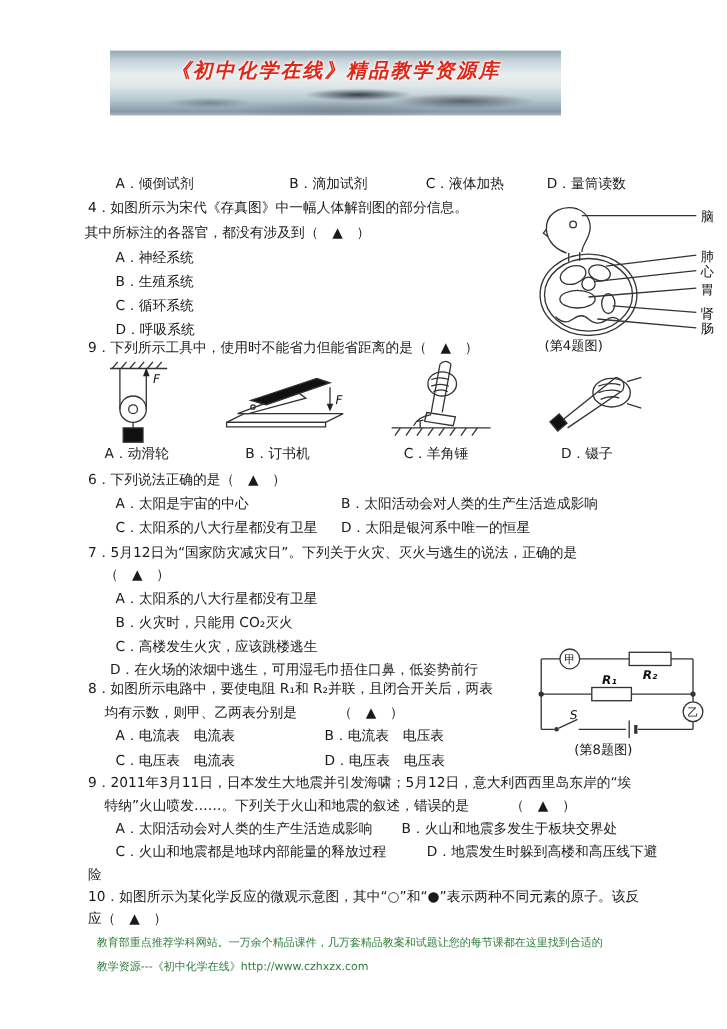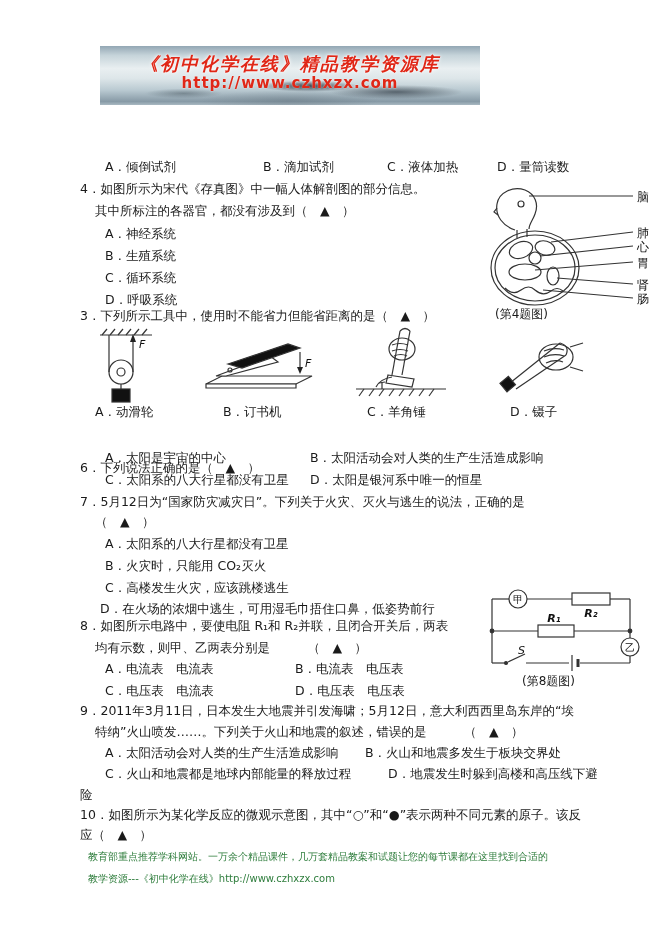--- a/index.html
+++ b/index.html
@@ -7,21 +7,21 @@
     width:661px;height:935px;position:relative;background:#ffffff;
     font-family:"DejaVu Sans","Liberation Sans",sans-serif;color:#111;overflow:hidden;
   }
   .line{position:absolute;white-space:nowrap;font-size:12.5px;line-height:16px;color:#1a1a1a;text-align:center;}
   .caption{position:absolute;white-space:nowrap;font-size:12px;color:#1a1a1a;margin-left:12px;}
   .footer-line{position:absolute;white-space:nowrap;font-size:10px;color:var(--footer-green,#2e7d3c);}
   .fig{position:absolute;}
   .fig svg{display:block;}
   
   .banner{
-    position:absolute;left:100px;top:46px;width:380px;height:59px;overflow:hidden;
+    position:absolute;left:100px;top:46px;width:410px;height:59px;overflow:hidden;
     background:linear-gradient(180deg,#93a7b4 0%,#c6d4da 16%,#e9eff1 38%,#dde6e9 55%,#b9c9d1 75%,#879aa6 94%,#a9b9c2 100%);
   }
   .banner::before{
     content:"";position:absolute;left:0;top:50%;width:100%;height:50%;
     background:
       radial-gradient(ellipse 70px 8px at 55% 35%, rgba(25,35,45,.85), rgba(25,35,45,0) 70%),
       radial-gradient(ellipse 95px 10px at 78% 55%, rgba(40,50,60,.65), rgba(40,50,60,0) 70%),
       radial-gradient(ellipse 55px 7px at 22% 60%, rgba(60,75,85,.45), rgba(60,75,85,0) 70%),
       radial-gradient(ellipse 120px 14px at 50% 85%, rgba(90,105,115,.35), rgba(90,105,115,0) 75%);
   }
@@ -38,30 +38,29 @@
     text-shadow:0 0 2px rgba(255,255,255,.7);
   }
   .sketch{stroke:#333;fill:none;stroke-width:1.2;}
   .svgtxt{font-family:"DejaVu Sans",sans-serif;fill:#111;stroke:none;}
 </style>
 </head>
 <body>
 
 <div class="banner">
   <div class="banner-title">《初中化学在线》精品教学资源库</div>
-  <div class="banner-url">http://www.czhxzx.com</div>
 </div>
 
 <span class="line" style="left:105px;top:159px;">A．倾倒试剂</span>
 <span class="line" style="left:263px;top:159px;">B．滴加试剂</span>
 <span class="line" style="left:387px;top:159px;">C．液体加热</span>
 <span class="line" style="left:497px;top:159px;">D．量筒读数</span>
 
 <span class="line" style="left:80px;top:181px;">4．如图所示为宋代《存真图》中一幅人体解剖图的部分信息。</span>
-<span class="line" style="left:95px;top:203px;">其中所标注的各器官，都没有涉及到（　▲　）</span>
+<span class="line" style="left:77px;top:203px;">其中所标注的各器官，都没有涉及到（　▲　）</span>
 <span class="line" style="left:105px;top:226px;">A．神经系统</span>
 <span class="line" style="left:105px;top:248px;">B．生殖系统</span>
 <span class="line" style="left:105px;top:270px;">C．循环系统</span>
 <span class="line" style="left:105px;top:292px;">D．呼吸系统</span>
 
 <div class="fig" style="left:477px;top:184px;">
   <svg width="184" height="122" viewBox="0 0 184 122">
     <g class="sketch">
       <path d="M38,46 C26,42 18,32 20,20 C22,8 36,2 48,6 C58,10 62,20 58,30 C56,36 52,40 52,45"></path>
       <path d="M20,24 l-3,4 l4,3"></path>
@@ -86,21 +85,21 @@
     <text class="svgtxt" x="160" y="17" font-size="12">脑</text>
     <text class="svgtxt" x="160" y="53" font-size="12">肺</text>
     <text class="svgtxt" x="160" y="67" font-size="12">心</text>
     <text class="svgtxt" x="160" y="83" font-size="12">胃</text>
     <text class="svgtxt" x="160" y="105" font-size="12">肾</text>
     <text class="svgtxt" x="160" y="119" font-size="12">肠</text>
   </svg>
 </div>
 <span class="caption" style="left:483px;top:306px;">(第4题图)</span>
 
-<span class="line" style="left:80px;top:308px;">3．下列所示工具中，使用时不能省力但能省距离的是（　▲　）</span>
+<span class="line" style="left:80px;top:308px;">9．下列所示工具中，使用时不能省力但能省距离的是（　▲　）</span>
 
 <div class="fig" style="left:88px;top:326px;">
   <svg width="80" height="78" viewBox="0 0 80 78">
     <g class="sketch" stroke="#222">
       <line x1="12" y1="9" x2="64" y2="9"></line>
       <line x1="14" y1="9" x2="19" y2="3"></line>
         <line x1="22" y1="9" x2="27" y2="3"></line>
       <line x1="30" y1="9" x2="35" y2="3"></line>
         <line x1="38" y1="9" x2="43" y2="3"></line>
       <line x1="46" y1="9" x2="51" y2="3"></line>
@@ -174,21 +173,21 @@
       <rect x="12" y="46" width="11" height="11" fill="#111" transform="rotate(-40 17 51)"></rect>
     </g>
   </svg>
 </div>
 
 <span class="line" style="left:95px;top:404px;">A．动滑轮</span>
 <span class="line" style="left:223px;top:404px;">B．订书机</span>
 <span class="line" style="left:367px;top:404px;">C．羊角锤</span>
 <span class="line" style="left:510px;top:404px;">D．镊子</span>
 
-<span class="line" style="left:80px;top:428px;margin-top:32px;">6．下列说法正确的是（　▲　）</span>
+<span class="line" style="left:80px;top:428px;">6．下列说法正确的是（　▲　）</span>
 <span class="line" style="left:105px;top:450px;">A．太阳是宇宙的中心</span>
 <span class="line" style="left:310px;top:450px;">B．太阳活动会对人类的生产生活造成影响</span>
 <span class="line" style="left:105px;top:472px;">C．太阳系的八大行星都没有卫星</span>
 <span class="line" style="left:310px;top:472px;">D．太阳是银河系中唯一的恒星</span>
 
 <span class="line" style="left:80px;top:494px;">7．5月12日为“国家防灾减灾日”。下列关于火灾、灭火与逃生的说法，正确的是</span>
 <span class="line" style="left:95px;top:514px;">（　▲　）</span>
 <span class="line" style="left:105px;top:536px;">A．太阳系的八大行星都没有卫星</span>
 <span class="line" style="left:105px;top:558px;">B．火灾时，只能用 CO₂灭火</span>
 <span class="line" style="left:105px;top:580px;">C．高楼发生火灾，应该跳楼逃生</span>

